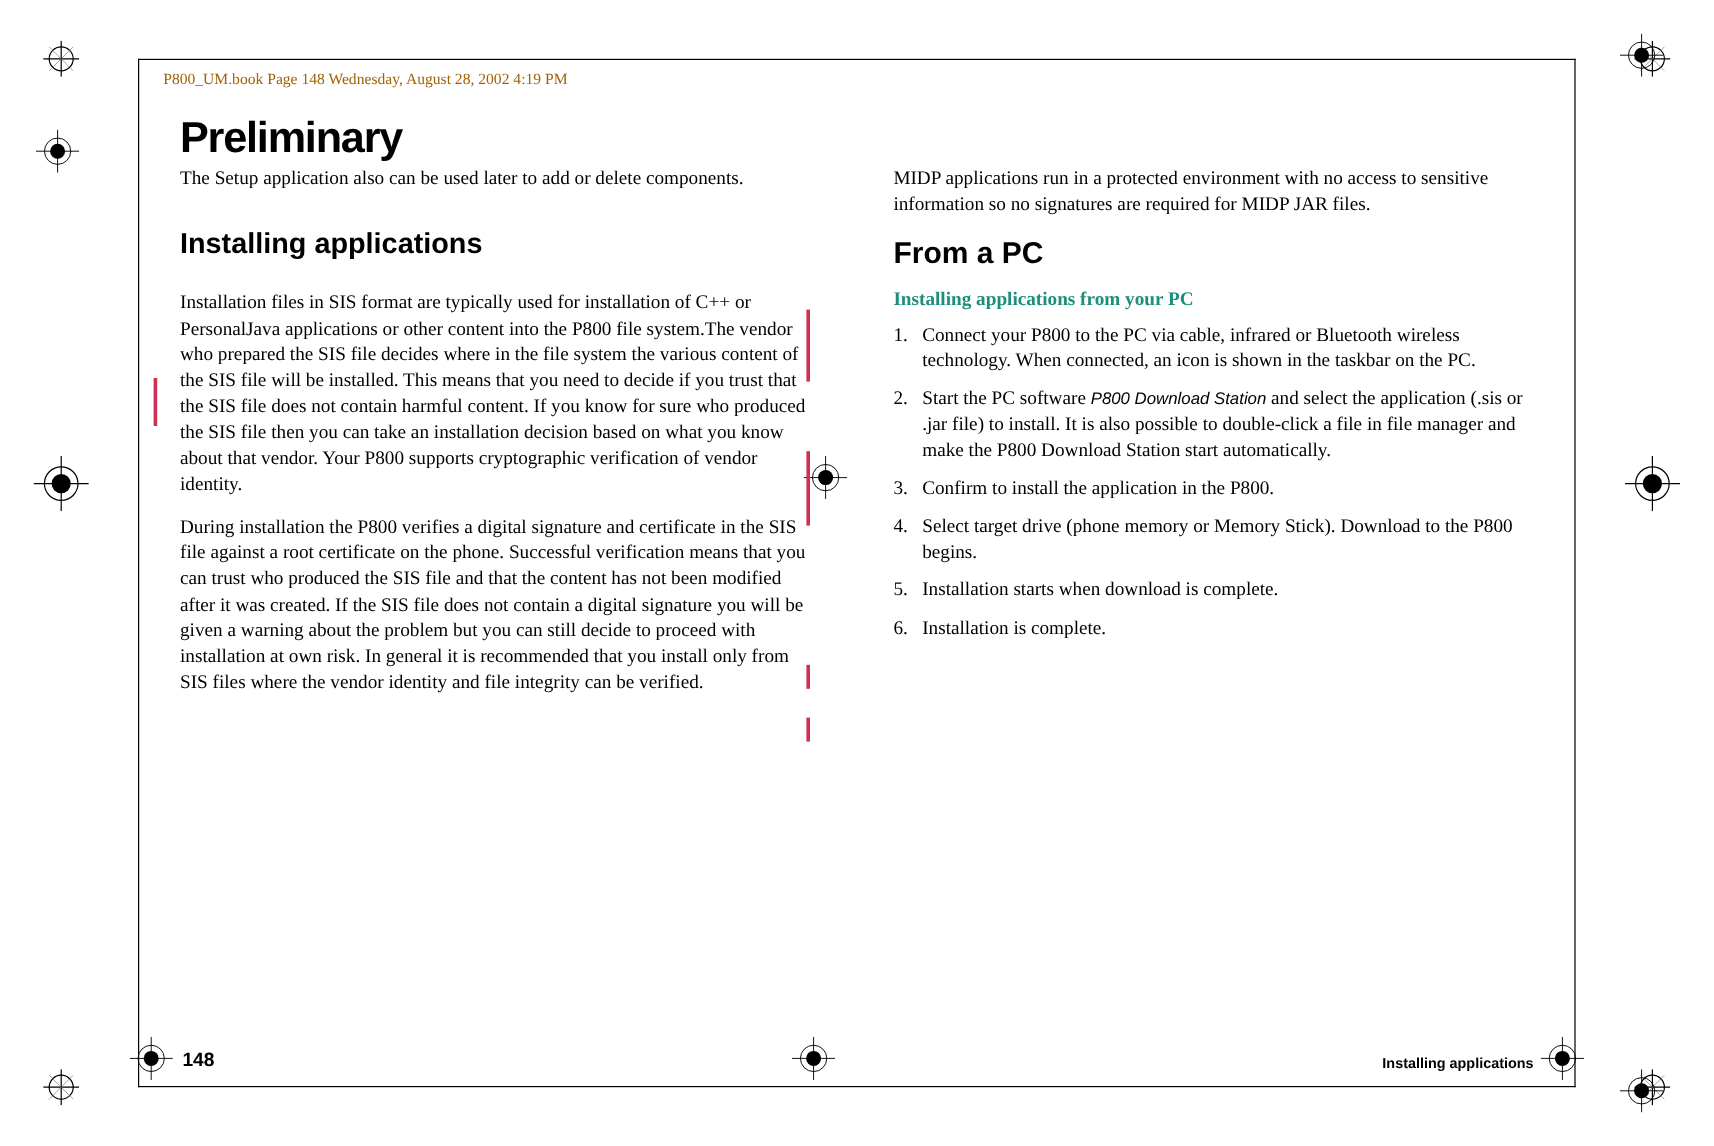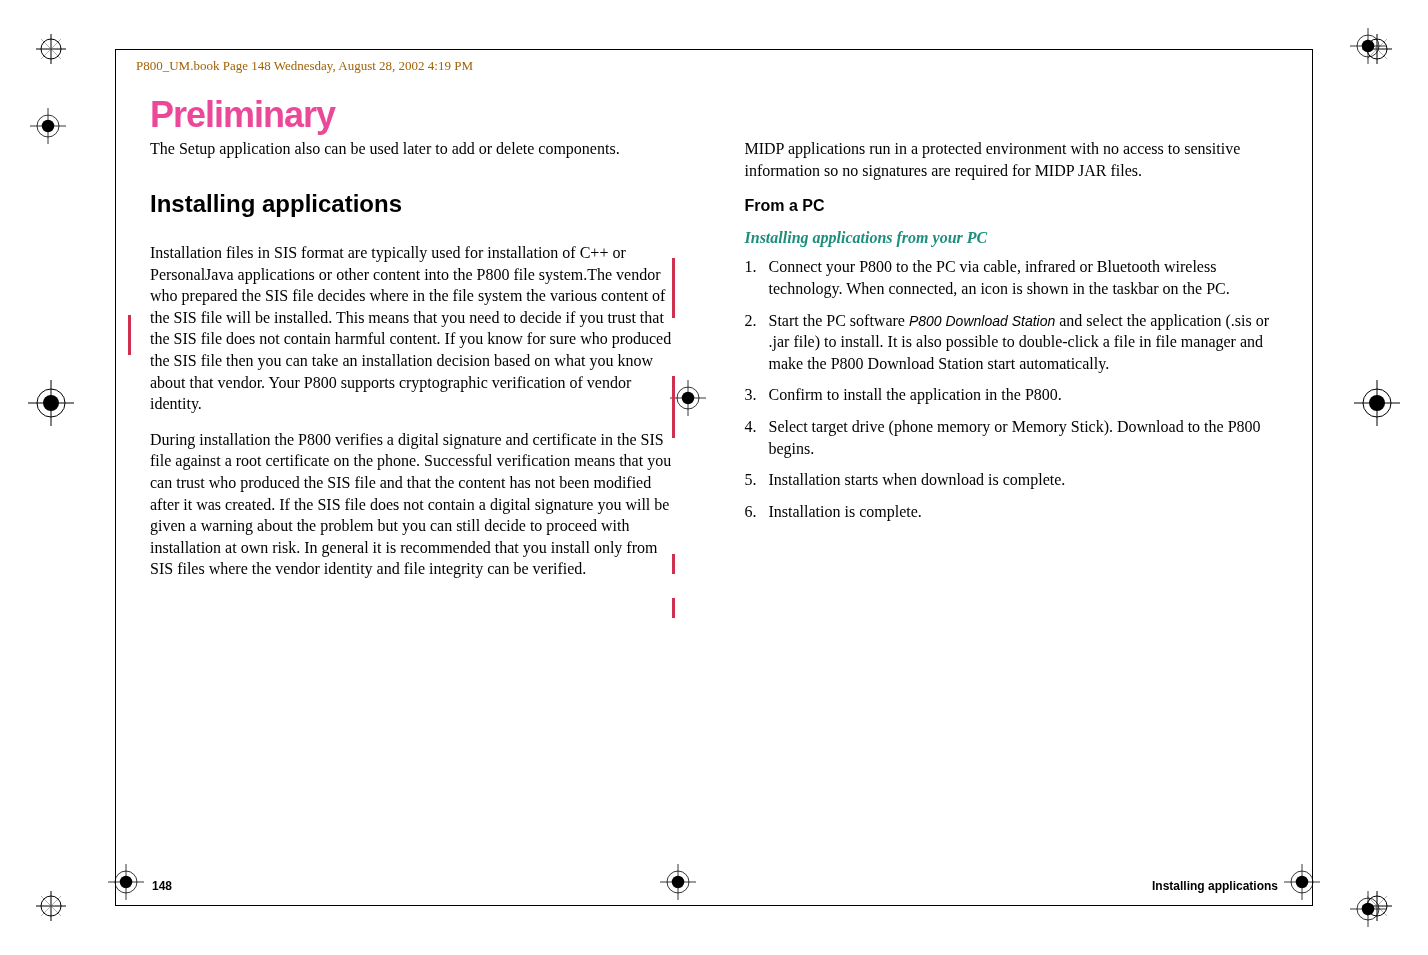--- a/index.html
+++ b/index.html
@@ -42,21 +42,21 @@
       font-size: 13px;
       color: #a16207;
     }
     .watermark {
       position: absolute;
       top: 94px;
       left: 150px;
       font-family: Arial, Helvetica, sans-serif;
       font-size: 36px;
       font-weight: bold;
-      color: #ec4899;
+      color: #000000;
       letter-spacing: -1px;
     }
     .content {
       position: absolute;
       top: 138px;
       left: 150px;
       right: 150px;
       display: flex;
       gap: 61px;
     }
@@ -70,48 +70,47 @@
     .h1 {
       font-family: Arial, Helvetica, sans-serif;
       font-weight: bold;
       font-size: 24px;
       margin-top: 28px;
       margin-bottom: 22px;
     }
     .h2 {
       font-family: Arial, Helvetica, sans-serif;
       font-weight: bold;
-      font-size: 16px;
+      font-size: 25px;
       margin-bottom: 10px;
     }
     .h3 {
       font-family: Georgia, 'Times New Roman', serif;
       font-weight: bold;
-      font-style: italic;
       color: #1b8f7c;
       font-size: 16px;
       margin-bottom: 8px;
       margin-top: 6px;
     }
     .bold-sans { font-family: Arial, Helvetica, sans-serif; font-weight: normal; font-style: italic; font-size: 14px; }
     .ol { list-style: none; padding-left: 24px; }
     .ol li { margin-bottom: 10px; position: relative; }
     .ol li .num { position: absolute; left: -24px; }
     .change-bar {
       position: absolute;
       width: 3px;
       background: #d03050;
     }
     .footer-left {
       position: absolute;
       bottom: 62px;
       left: 152px;
       font-family: Arial, Helvetica, sans-serif;
       font-weight: bold;
-      font-size: 12px;
+      font-size: 16px;
     }
     .footer-right {
       position: absolute;
       bottom: 62px;
       right: 150px;
       font-family: Arial, Helvetica, sans-serif;
       font-weight: bold;
       font-size: 12px;
     }
   </style>

